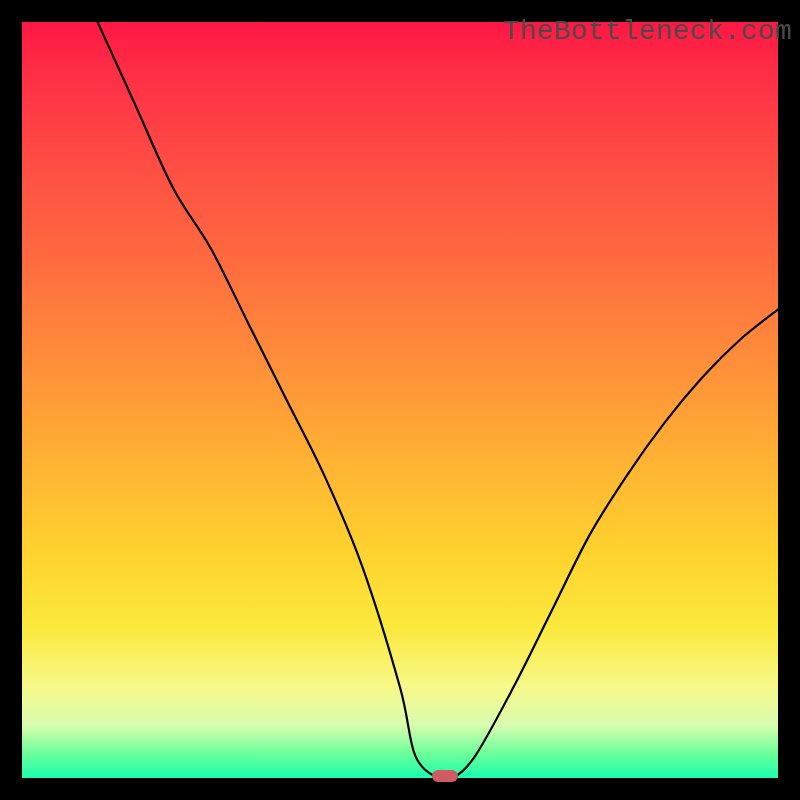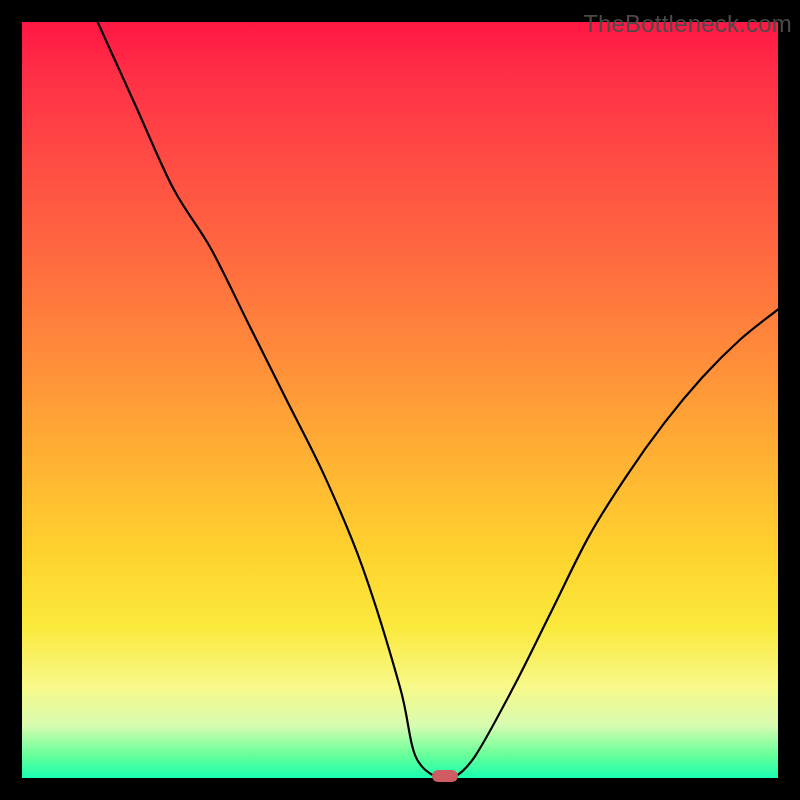--- a/index.html
+++ b/index.html
@@ -35,27 +35,28 @@
       #ffd22e 70%,
       #fbe93c 80%,
       #f7f98a 88%,
       #d8fcb0 93%,
       #66ff99 97%,
       #19ffb0 100%
     );
   }
   .watermark {
     position: absolute;
-    top: 10px;
+    top: 16px;
     right: 8px;
     color: #4a4a4a;
-    font-size: 24px;
+    font-size: 28px;
     font-weight: 500;
     letter-spacing: 0.2px;
     user-select: none;
+    font-family: Liberation Mono, monospace;
   }
   svg.curve {
     position: absolute;
     left: 0;
     top: 0;
     width: 756px;
     height: 756px;
     overflow: visible;
   }
   .marker {

